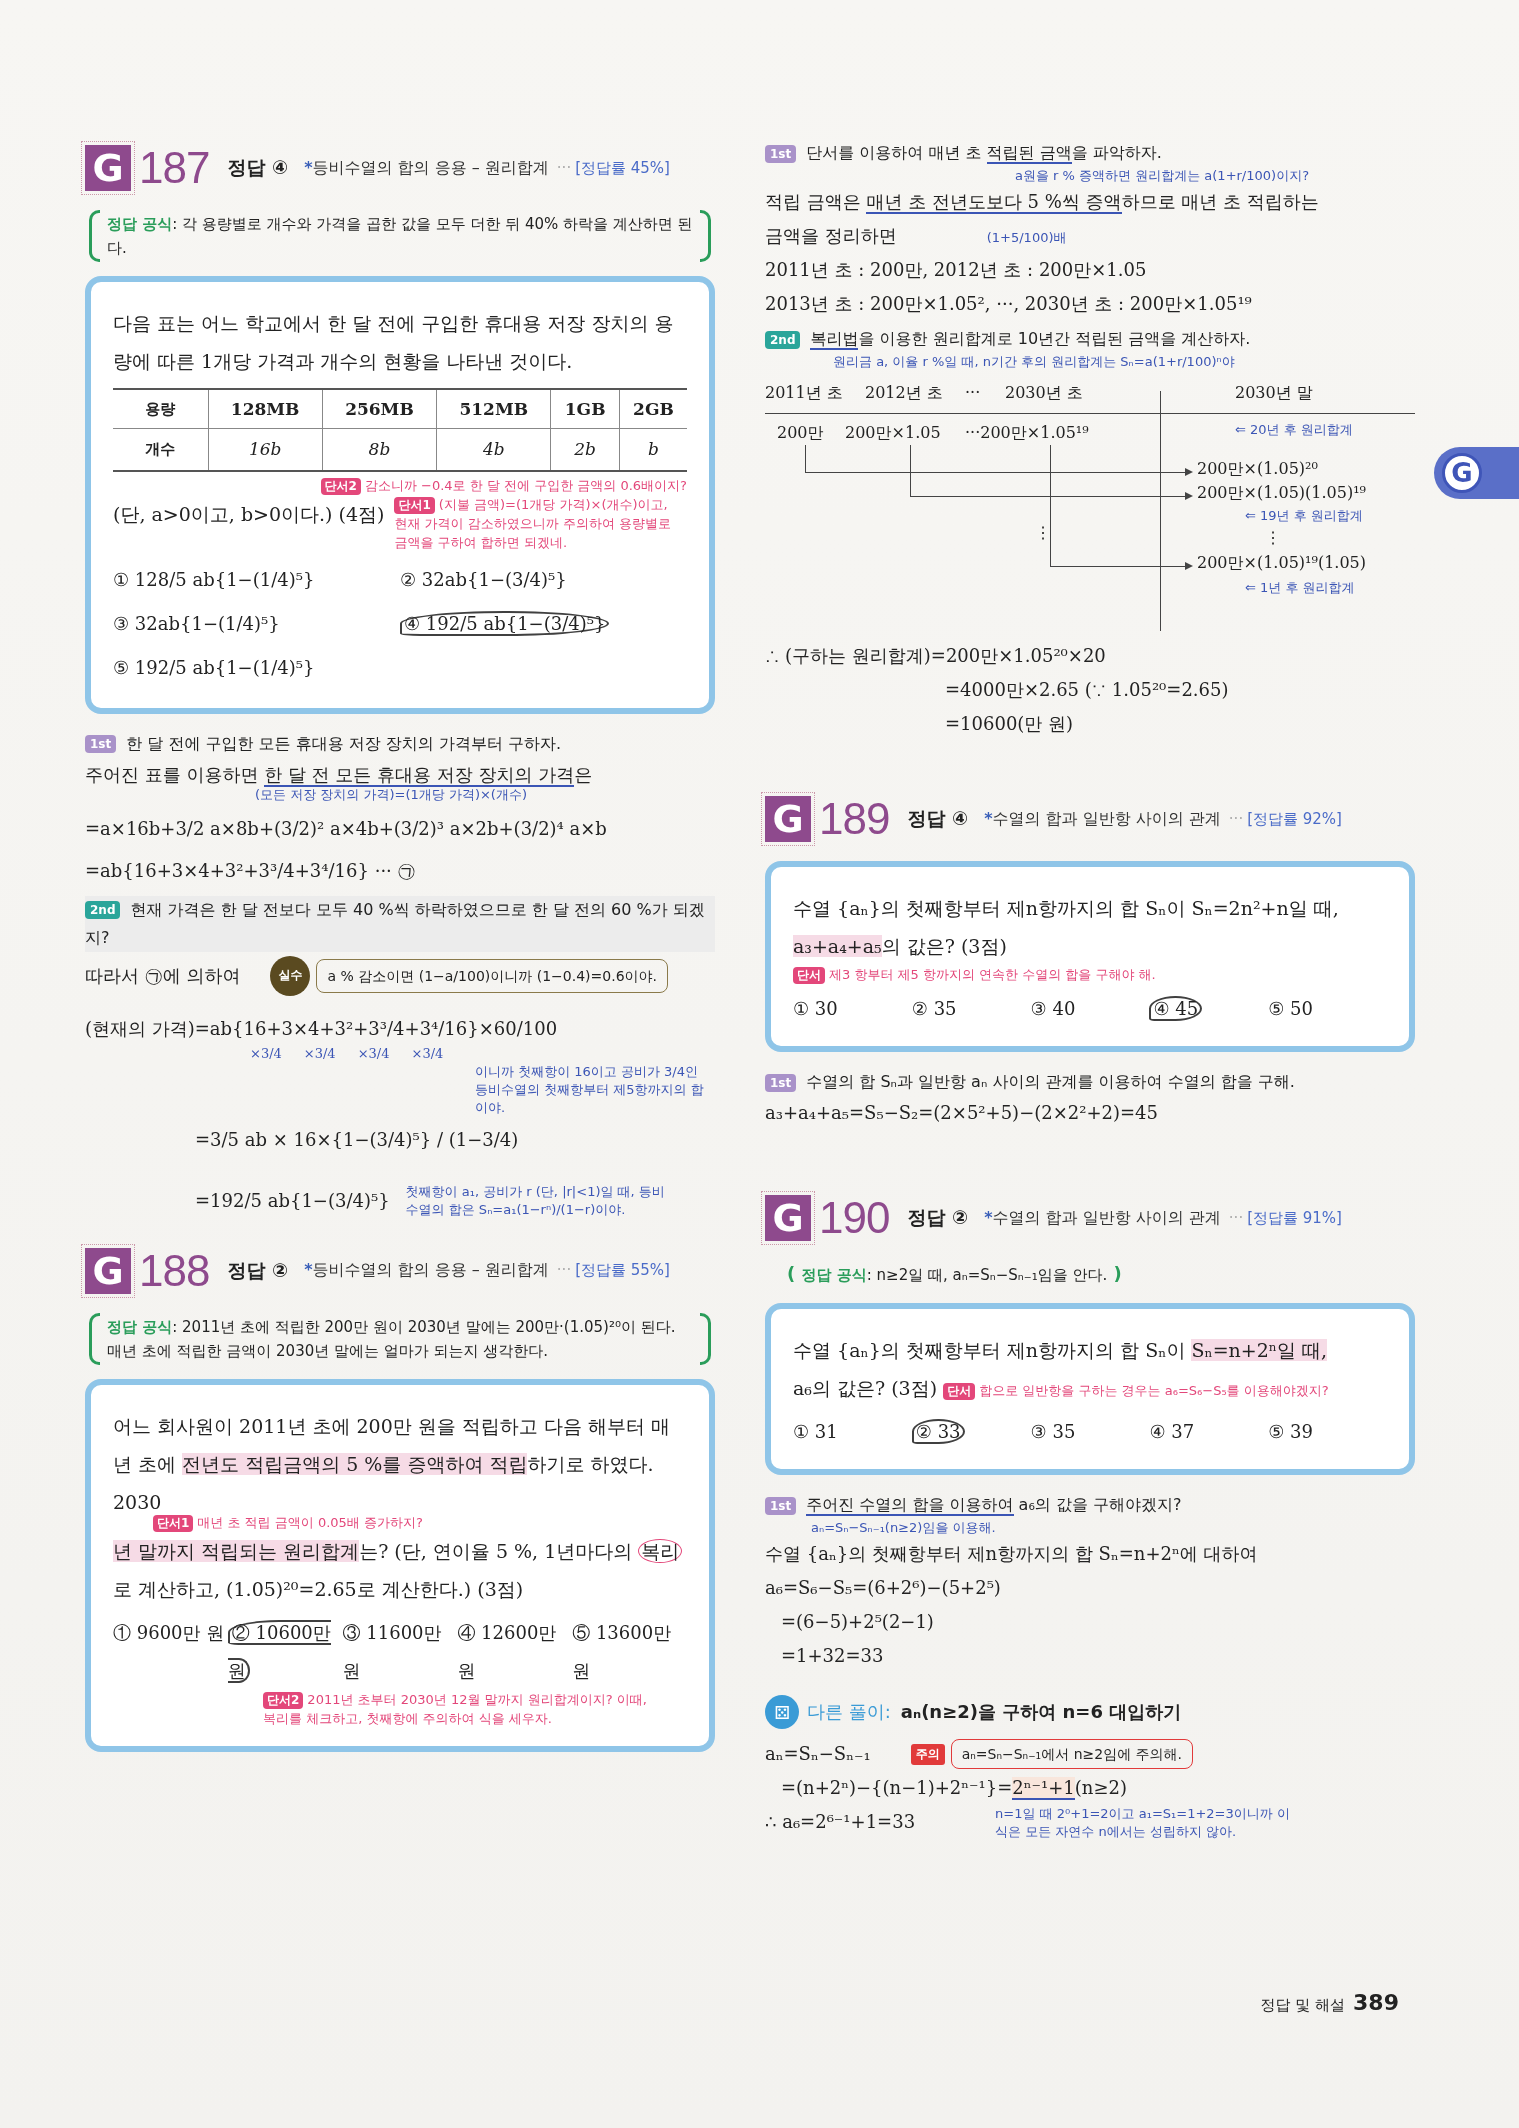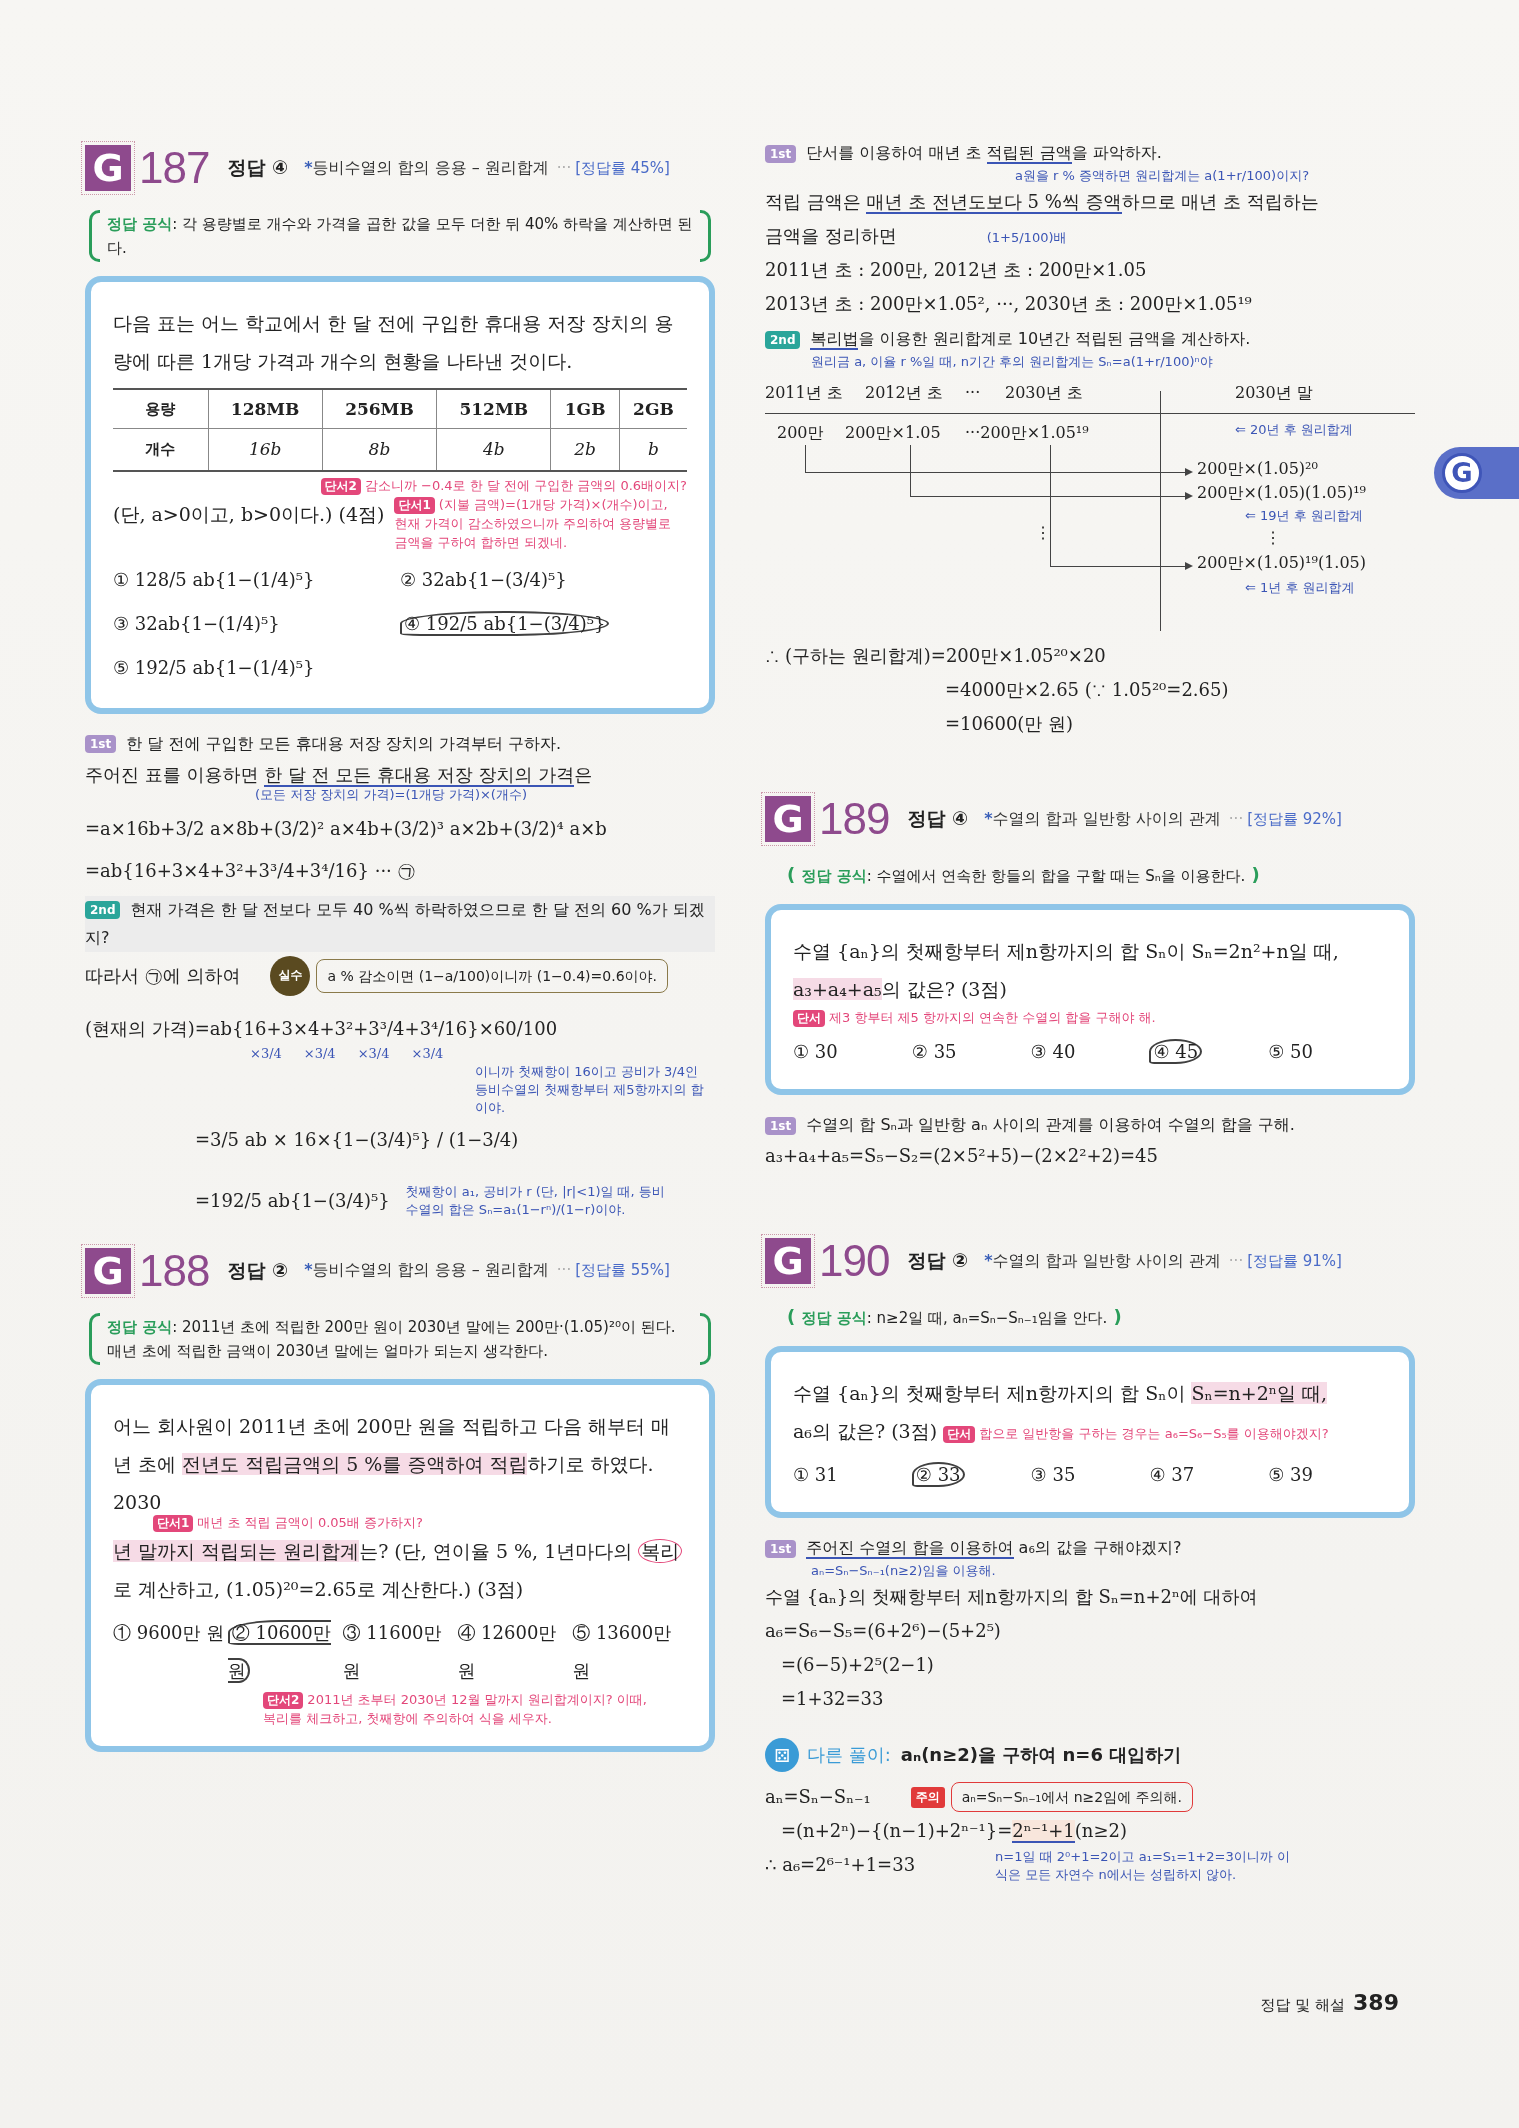--- a/index.html
+++ b/index.html
@@ -172,21 +172,21 @@
   </div>
 
   <div class="col right">
     <div class="step"><span class="badge b1">1st</span><span>단서를 이용하여 매년 초 </span><span class="ul">적립된 금액</span><span>을 파악하자.</span></div>
     <div class="note" style="margin-left:250px">a원을 r % 증액하면 원리합계는 a(1+r/100)이지?</div>
     <div class="body"><span>적립 금액은 </span><span class="ul">매년 초 전년도보다 5 %씩 증액</span><span>하므로 매년 초 적립하는</span></div>
     <div class="body"><span>금액을 정리하면</span><span class="note" style="margin-left:90px">(1+5/100)배</span></div>
     <div class="body">2011년 초 : 200만, 2012년 초 : 200만×1.05</div>
     <div class="body">2013년 초 : 200만×1.05², ···, 2030년 초 : 200만×1.05¹⁹</div>
     <div class="step"><span class="badge b2">2nd</span><span class="ul">복리법</span><span>을 이용한 원리합계로 10년간 적립된 금액을 계산하자.</span></div>
-    <div class="note" style="margin-left:46px">원리금 a, 이율 r %일 때, n기간 후의 원리합계는 Sₙ=a(1+r/100)ⁿ야</div>
+    <div class="note" style="margin-left:68px">원리금 a, 이율 r %일 때, n기간 후의 원리합계는 Sₙ=a(1+r/100)ⁿ야</div>
 
     <div class="timeline">
       <div class="lbls">
         <span style="left:0">2011년 초</span>
         <span style="left:100px">2012년 초</span>
         <span style="left:200px">···</span>
         <span style="left:240px">2030년 초</span>
         <span style="left:470px">2030년 말</span>
       </div>
       <div class="axis"></div>
@@ -213,23 +213,20 @@
     <div class="body" style="margin-left:180px">=4000만×2.65 (∵ 1.05²⁰=2.65)</div>
     <div class="body" style="margin-left:180px">=10600(만 원)</div>
 
     <div class="hdr" style="margin-top:50px">
       <div class="gbox">G</div>
       <span class="qnum">189</span>
       <span class="ans">정답 ④</span>
       <span class="topic"><span class="star">*</span><span>수열의 합과 일반항 사이의 관계</span></span>
       <span class="rate"><span class="dots">···</span><span>[정답률 92%]</span></span>
     </div>
-    <div class="formula inline">
-      <span class="bra">( </span><span class="lbl">정답 공식</span><span>: 수열에서 연속한 항들의 합을 구할 때는 Sₙ을 이용한다.</span><span class="bra"> )</span>
-    </div>
     <div class="qbox">
       <div>수열 {aₙ}의 첫째항부터 제n항까지의 합 Sₙ이 Sₙ=2n²+n일 때,</div>
       <div><span class="hl">a₃+a₄+a₅</span><span>의 값은? (3점)</span></div>
       <div class="hint"><span class="tag">단서</span><span>제3 항부터 제5 항까지의 연속한 수열의 합을 구해야 해.</span></div>
       <div class="choices three">
         <div>① 30</div>
         <div>② 35</div>
         <div>③ 40</div>
         <div><span class="correct">④ 45</span></div>
         <div>⑤ 50</div>

